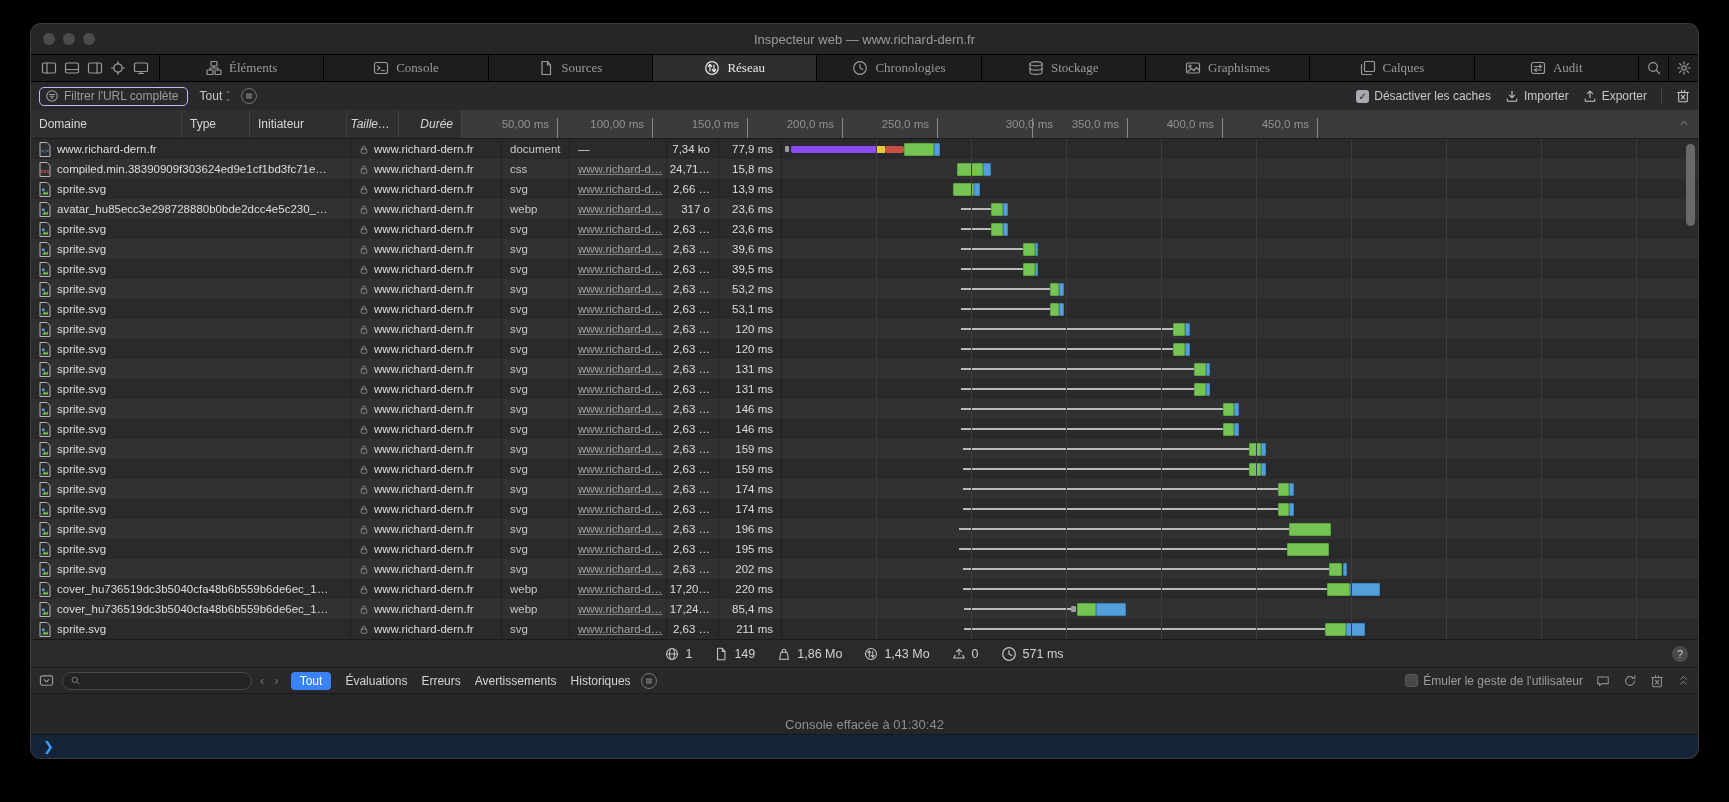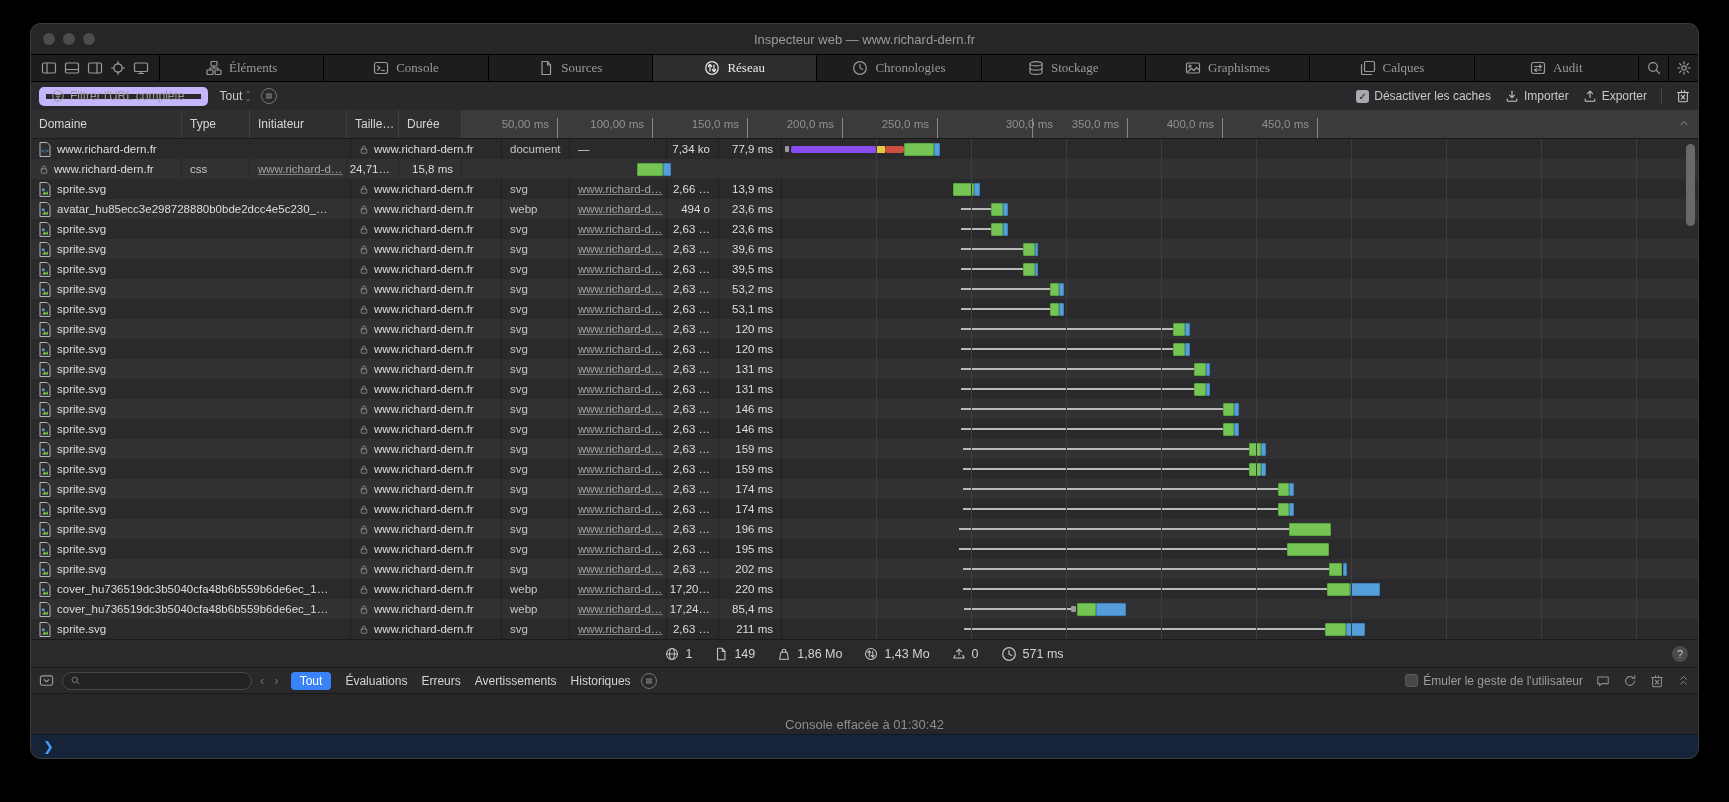--- a/index.html
+++ b/index.html
@@ -19,34 +19,34 @@
   .navgroup{display:flex;align-items:center;gap:7px;padding:0 10px;border-right:1px solid #000;color:#9a9a9c;}
   .navgroup .nicon{display:flex;align-items:center;}
   .tabs{flex:1;display:flex;font-family:Liberation Serif, serif;}
   .tab{flex:1;display:flex;align-items:center;justify-content:center;gap:7px;color:#9a9a9c;font-size:13px;cursor:default;}
   .tab + .tab{border-left:1px solid #000;}
   .tab.sel{background:#2e2e30;color:#e8e8ea;}
   .tabbar-right{display:flex;align-items:stretch;}
   .tbtn{width:30px;display:flex;align-items:center;justify-content:center;color:#9a9a9c;border-left:1px solid #000;}
   
   .filterbar{height:28px;background:#29292b;display:flex;align-items:center;padding:0 8px;font-size:12px;color:#9d9d9f;flex:0 0 auto;}
-  .fpill{display:flex;align-items:center;gap:5px;border:7px solid #c4b5fd;border-radius:5px;height:19px;padding:0 16px 0 5px;color:#9d9d9f;}
+  .fpill{display:flex;align-items:center;gap:5px;border:1px solid #c4b5fd;border-radius:5px;height:19px;padding:0 8px 0 5px;color:#9d9d9f;}
   .fselect{display:flex;align-items:center;gap:3px;margin-left:12px;color:#c9c9cb;}
   .updown{display:flex;flex-direction:column;line-height:5px;font-size:7px;color:#9d9d9f;}
   .circ{width:16px;height:16px;border:1px solid #77777a;border-radius:50%;display:flex;align-items:center;justify-content:center;margin-left:10px;color:#9d9d9f;}
   .fb-right{margin-left:auto;display:flex;align-items:center;gap:14px;color:#c9c9cb;}
   .cb{width:13px;height:13px;border-radius:3px;background:#a9a9ad;color:#1c1c1e;font-size:10px;line-height:13px;text-align:center;font-weight:bold;}
   .cb.empty{background:#48484b;border:1px solid #5b5b5f;color:transparent;}
   .fb-item{display:flex;align-items:center;gap:5px;}
   .vdiv{width:1px;height:16px;background:#47474a;}
   
   .nettable{flex:0 0 auto;position:relative;}
   .thead{height:29px;display:flex;background:#2f2f31;border-bottom:1px solid #1a1a1b;font-size:12px;color:#d6d6d8;align-items:stretch;}
   .hc{display:flex;align-items:center;padding:0 8px;border-right:1px solid #414144;white-space:nowrap;overflow:hidden;}
-  .hc.r{justify-content:flex-start;}
+  .hc.r{justify-content:flex-end;font-style:italic;}
   .tl-head{flex:1;position:relative;background:#3b3b3d;overflow:hidden;}
   .tl-lab{position:absolute;top:0;height:32px;line-height:29px;text-align:right;color:#919193;font-size:11.5px;}
   .tl-tick{position:absolute;top:8px;bottom:0;width:1px;background:#8a8a8c;}
   .tl-collapse{position:absolute;right:8px;top:7px;color:#9a9a9c;}
   .tbody{position:relative;height:500px;overflow:hidden;background:#2a2a2c;}
   .gridlines{position:absolute;top:0;bottom:0;pointer-events:none;
      background:repeating-linear-gradient(to right,transparent 0,transparent 94px,#3d3d3f 94px,#3d3d3f 95px);}
   .row{height:20px;display:flex;align-items:stretch;font-size:11.5px;color:#dededf;}
   .row:nth-child(even){background:#313134;}
   .cell{display:flex;align-items:center;padding:0 8px;white-space:nowrap;overflow:hidden;border-right:1px solid rgba(0,0,0,.22);}
@@ -405,20 +405,29 @@
             <div class="tlcell">
               <div class="seg tick" style="left: 2.85px; width: 3.8px;"></div>
               <div class="seg purple" style="left: 8.55px; width: 86.45px;"></div>
               <div class="seg yellow" style="left: 95px; width: 7.6px;"></div>
               <div class="seg red" style="left: 102.6px; width: 19px;"></div>
               <div class="seg green" style="left: 121.6px; width: 30.4px;"></div>
               <div class="seg blue" style="left: 152px; width: 5.7px;"></div>
             </div>
           </div>
           <div class="row">
+            <div class="cell" style="width: 320px; flex: 0 0 320px;">
+              <span class="ficon">
+                <svg width="12" height="15" viewBox="0 0 12 15">
+                  <path d="M1 .5h7L11 3.5v11H1z" fill="#2e2e30" stroke="#b5b5b7" stroke-width="1"></path>
+                  <text x="6" y="11" font-size="5" fill="#e05c52" text-anchor="middle" font-family="Liberation Sans,sans-serif" font-weight="bold">css</text>
+                </svg>
+              </span>
+              <span>compiled.min.38390909f303624ed9e1cf1bd3fc71e…</span>
+            </div>
             <div class="cell" style="width: 151px; flex: 0 0 151px;">
               <span class="lock">
                 <svg width="10" height="11" viewBox="0 0 16 16" fill="none" stroke="currentColor" stroke-width="1.2" stroke-linecap="round" stroke-linejoin="round">
                   <rect x="3.5" y="7" width="9" height="7" rx="1.2"></rect>
                   <path d="M5.5 7V5a2.5 2.5 0 0 1 5 0v2"></path>
                 </svg>
               </span>
               <span>www.richard-dern.fr</span>
             </div>
             <div class="cell dim" style="width: 68px; flex: 0 0 68px;">
@@ -495,21 +504,21 @@
               </span>
               <span>www.richard-dern.fr</span>
             </div>
             <div class="cell dim" style="width: 68px; flex: 0 0 68px;">
               <span>webp</span>
             </div>
             <div class="cell" style="width: 97px; flex: 0 0 97px;">
               <span class="link">www.richard-d…</span>
             </div>
             <div class="cell r" style="width: 52px; flex: 0 0 52px;">
-              <span>494 o</span>
+              <span>317 o</span>
             </div>
             <div class="cell r" style="width: 63px; flex: 0 0 63px;">
               <span>23,6 ms</span>
             </div>
             <div class="tlcell">
               <div class="seg line" style="left: 178.6px; width: 30.4px;"></div>
               <div class="seg green" style="left: 209px; width: 12.35px;"></div>
               <div class="seg blue" style="left: 221.35px; width: 4.75px;"></div>
             </div>
           </div>

